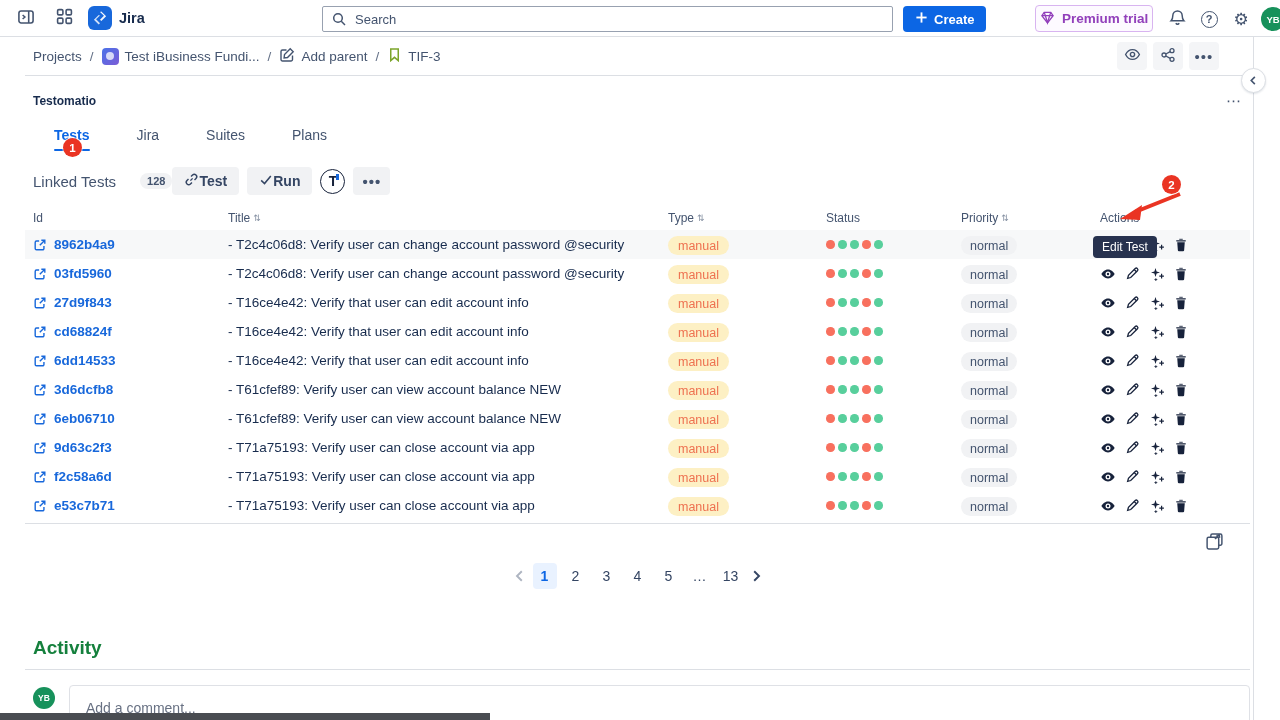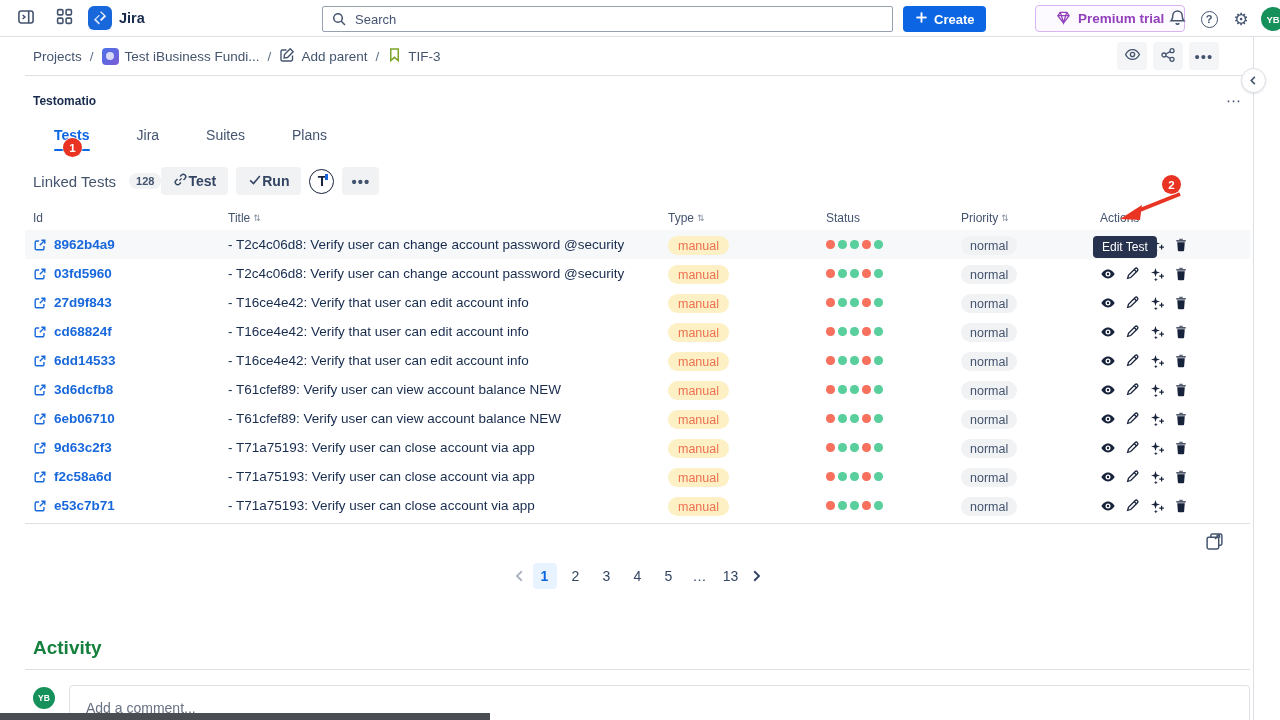--- a/index.html
+++ b/index.html
@@ -18,21 +18,21 @@
   .jira-name { font-weight:bold; font-size:14.5px; color:#172b4d; margin-left:7px; }
   .search-wrap { position:absolute; left:322px; top:6px; width:571px; height:26px; }
   .search-wrap input { width:100%; height:100%; border:1px solid #98a1b0; border-radius:2px;
     padding:0 10px 0 32px; font-size:13px; color:#44546f; outline:none;
     font-family:Liberation Sans, sans-serif; background:#fff; }
   .search-wrap input::placeholder { color:#44546f; opacity:1; }
   .search-icon { position:absolute; left:9px; top:5px; color:#44546f; }
   .create-btn { position:absolute; left:903px; top:6px; height:26px; padding:0 12px;
     background:#0c66e4; color:#fff; border:none; border-radius:4px; font-size:13px; font-weight:600;
     display:flex; align-items:center; gap:6px; cursor:pointer; font-family:"Liberation Sans", sans-serif;}
-  .premium-btn { position:absolute; left:1035px; top:5px; height:27px; padding:0 20px;
+  .premium-btn { position:absolute; left:1035px; top:5px; height:27px; padding:0 4px;
     background:#fdfaff; border:1px solid #d8b4f0; border-radius:4px; color:#9240bb;
     font-size:13.5px; font-weight:600; display:flex; align-items:center; gap:7px; cursor:pointer;
     font-family:"Liberation Sans", sans-serif; }
   .nav-icons { position:absolute; left:1163px; top:5px; display:flex; align-items:center; gap:4px; }
   .help-circle { width:17px; height:17px; border:1.6px solid #44546f; border-radius:50%;
     font-size:11px; font-weight:bold; color:#44546f; display:flex; align-items:center; justify-content:center; }
   .gear-glyph { font-size:17px; line-height:1; color:#44546f; }
   .avatar { width:24px; height:24px; border-radius:50%; background:#17915b; color:#fff;
     font-size:9.5px; font-weight:bold; display:flex; align-items:center; justify-content:center; }
 
@@ -64,21 +64,21 @@
   .panel-title { font-size:12px; font-weight:bold; color:#172b4d; }
   .tabs { display:flex; gap:26px; padding:0 8px; margin-top:17px; }
   .tab { font-size:14px; font-weight:500; color:#44546f; padding-bottom:8px; cursor:pointer; position:relative;margin-left:21px; }
   .tab.active { color:#0c66e4; font-weight:600; }
   .tab.active::after { content:""; position:absolute; left:0; right:0; bottom:0; height:2.5px;
     background:#0c66e4; border-radius:2px; }
 
   .toolbar { display:flex; align-items:center; margin-top:15px; height:30px; padding:0 8px; }
   .linked-label { font-size:15px; color:#44546f; }
   .count-badge { background:#f1f2f4; color:#44546f; font-size:11px; font-weight:600;
-    border-radius:8px; padding:2px 7px; margin-left:13px; }
+    border-radius:8px; padding:2px 7px; margin-left:24px; }
   .toolbar-mid { display:flex; align-items:center; margin-left:auto; margin-right:auto;
     transform:translateX(-60px); gap:12px; }
   .dropdown-pill { display:flex; align-items:center; gap:10px; background:#f1f2f4; border-radius:4px;
     height:30px; padding:0 12px; cursor:pointer; }
   .dropdown-label { font-size:14px; font-weight:600; color:#344563; }
   .toolbar-right { display:flex; align-items:center; gap:8px; }
   .tool-btn { display:flex; align-items:center; height:28px; padding:0 12px;
     background:#f1f2f4; border:none; border-radius:4px; font-size:14px; font-weight:600; color:#344563;
     cursor:pointer; font-family:"Liberation Sans", sans-serif; }
   .tmio-logo { width:25px; height:25px; border-radius:50%; border:1.8px solid #17223b; background:#fff;

